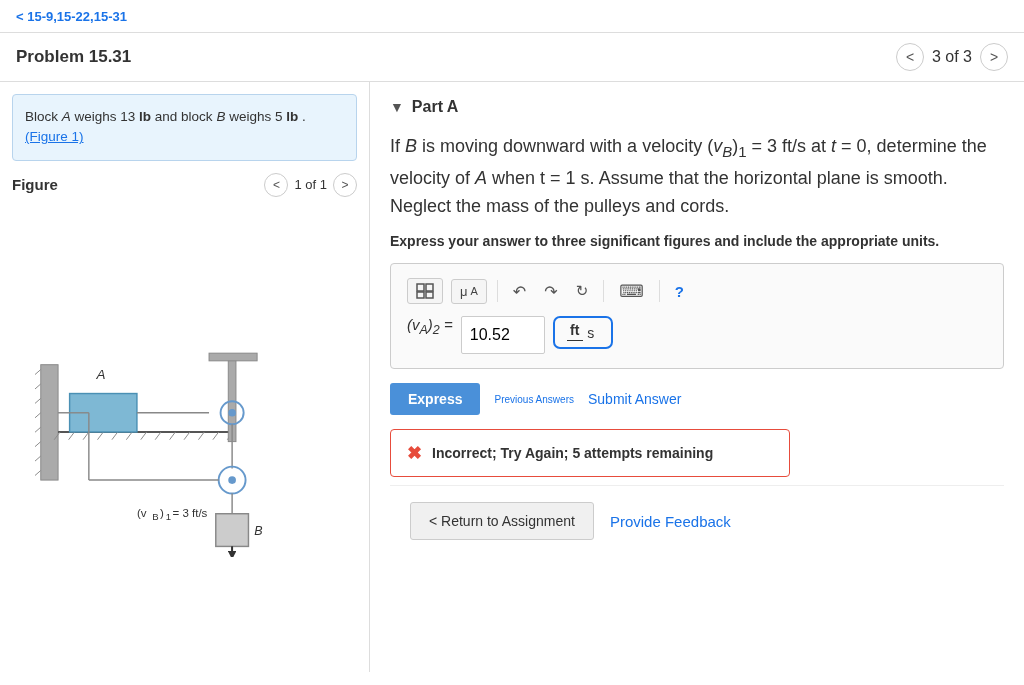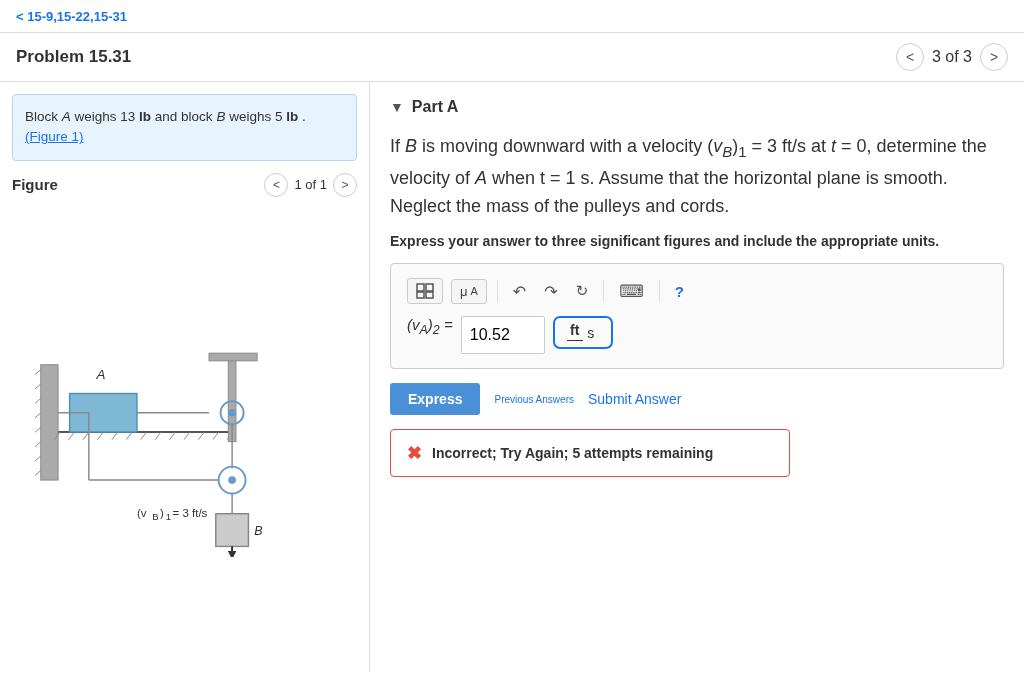--- a/index.html
+++ b/index.html
@@ -222,15 +222,19 @@
       <button class="submit-btn">Express</button>
       <a class="prev-answers-link" href="#">Previous Answers</a>
       <a class="request-answer-link" href="#">Submit Answer</a>
     </div>
 
     <div class="error-box">
       <span class="error-icon">✖</span>
       <span class="error-text">Incorrect; Try Again; 5 attempts remaining</span>
     </div>
 
+    <div class="bottom-actions">
+      <button class="return-btn">&lt; Return to Assignment</button>
+      <a class="feedback-link" href="#">Provide Feedback</a>
+    </div>
   </div>
 
 </div>
 
 </body></html>

